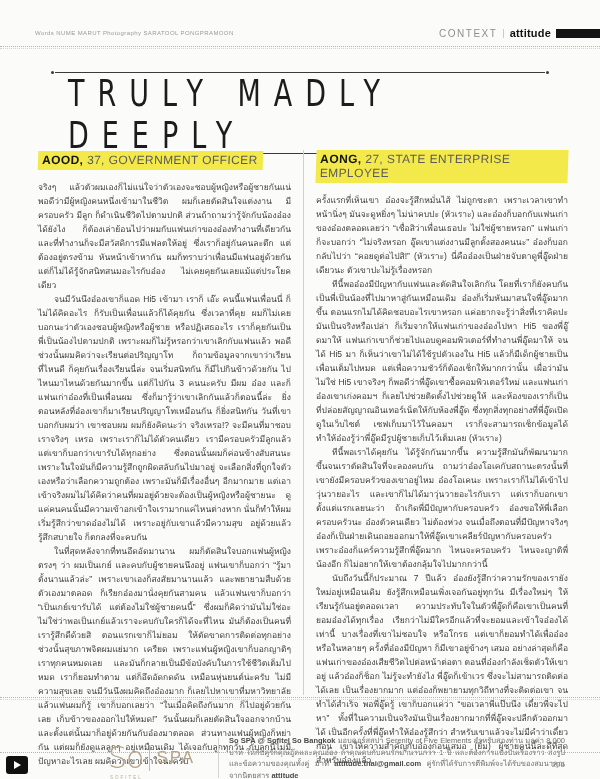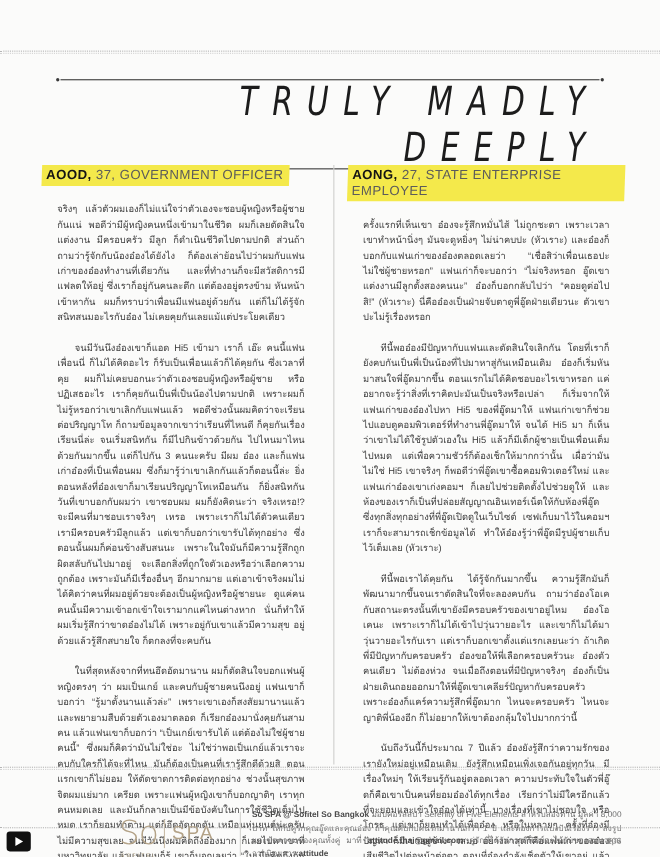--- a/index.html
+++ b/index.html
@@ -16,21 +16,21 @@
   .context-wrap { position:absolute; right:0; top:0; display:flex; align-items:center; gap:5px; }
   .context { font-size:10px; color:#8f8f8f; letter-spacing:1.5px; }
   .ctx-sep { color:#bbb; font-size:9px; }
   .brand { font-size:11px; font-weight:bold; color:#111; letter-spacing:.2px; }
   .brand-bar { width:44px; height:9px; background:#141414; }
   .rule-dotted { position:absolute; left:0; right:0; border-top:1px dotted #b5b5b5; }
   .rule-dotted.double:after { content:""; display:block; margin-top:1px; border-top:1px dotted #d2d2d2; }
   .td1 { top:46px; }
 
   
-  .title-block { position:absolute; top:72px; left:55px; right:55px; text-align:right;font-style:italic; }
+  .title-block { position:absolute; top:72px; left:55px; right:55px; text-align:left; }
   .title-rule { position:relative; border-top:1px solid #3a3a3a; height:1px; }
   .title-rule:before, .title-rule:after {
     content:""; position:absolute; top:-2px; width:3px; height:3px; background:#3a3a3a; border-radius:50%;
   }
   .title-rule:before { left:-4px; } .title-rule:after { right:-4px; }
   .main-title {
     font-family:"DejaVu Sans",sans-serif; font-weight:400; color:#1c1c1c;
     font-size:27px; letter-spacing:13px; padding:10px 0 8px 13px;
     transform:scaleY(1.35); transform-origin:center;
   }
@@ -40,21 +40,21 @@
   .col { width:50%; padding-right:12px; }
   .col.right { padding-right:0; padding-left:12px; border-left:1px solid #cfcfcc; }
   .col-heading { margin-bottom:10px; }
   .hl {
     display:inline-block; background:#f4e94b; padding:2px 5px 3px 4px;
     font-size:12px; letter-spacing:.4px; transform:skewX(-2deg);
   }
   .hl .nm { font-weight:bold; color:#141414; }
   .hl .sub { color:#5b5b5b; }
   .body-text { font-size:8.5px; line-height:14px; text-align:justify; color:#3a3a3a; }
-  .body-text .para { margin:14px; }
+  .body-text .para { margin:0; }
   .body-text .para + .para { text-indent:16px; }
 
   
   .rule-footer-top { top:697px; }
   .footer { position:absolute; top:704px; left:108px; right:35px; height:44px; display:flex; align-items:center;margin-top:32px; }
   .logo { width:104px; color:#b3a287; display:flex; align-items:center; gap:6px; position:relative; }
   .logo-so { font-size:30px; font-weight:300; letter-spacing:-1px; line-height:1; font-family:"DejaVu Sans",sans-serif; }
   .logo-div { width:1px; height:26px; background:#c9bda8; }
   .logo-spa { font-size:17px; letter-spacing:2px; font-weight:400; }
   .logo-sofitel { position:absolute; left:2px; bottom:-7px; font-size:4.5px; letter-spacing:2px; color:#b9ad93; }
@@ -69,20 +69,29 @@
     position:absolute; left:6px; top:756px; width:22px; height:18px;
     background:#101010; border-radius:3px; display:flex; align-items:center; justify-content:center;
   }
   .play-tri { width:0; height:0; border-top:4px solid transparent; border-bottom:4px solid transparent; border-left:7px solid #fff; margin-left:1px; }
 </style>
 </head>
 <body>
 
 <div class="page">
 
+  <div class="topbar">
+    <div class="credits">Words NUME MARUT    Photography SARATOOL PONGPRAMOON</div>
+    <div class="context-wrap">
+      <span class="context">CONTEXT</span>
+      <span class="ctx-sep">|</span>
+      <span class="brand">attitude</span>
+      <span class="brand-bar"></span>
+    </div>
+  </div>
   <div class="rule-dotted double td1"></div>
 
   <div class="title-block">
     <div class="title-rule"></div>
     <div class="main-title">TRULY MADLY DEEPLY</div>
     <div class="title-rule"></div>
   </div>
 
   <div class="columns">
     <div class="col left">

